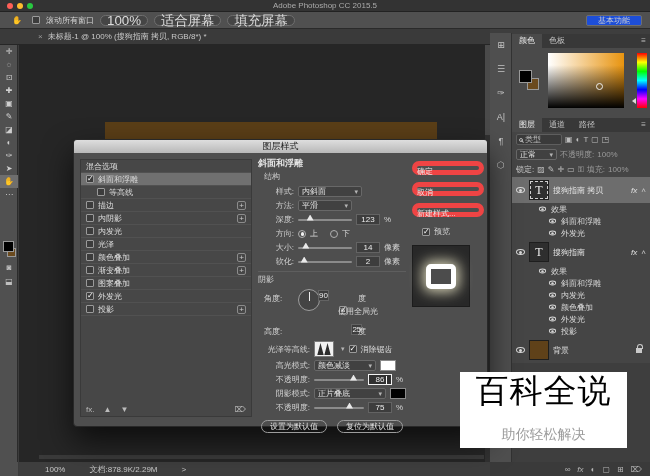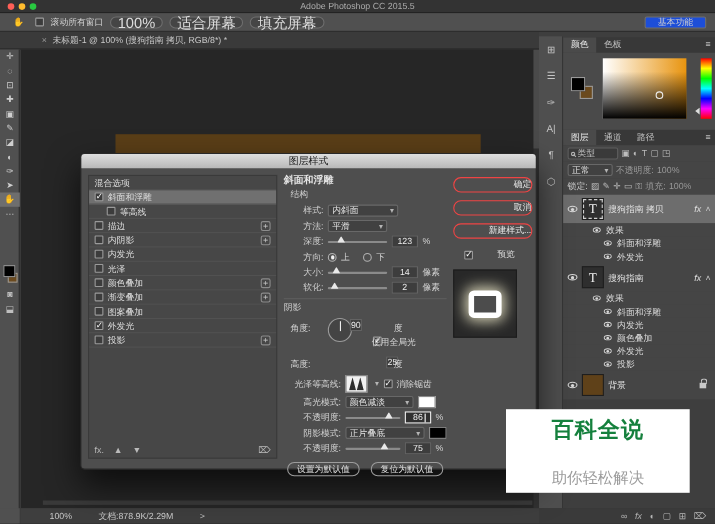--- a/index.html
+++ b/index.html
@@ -68,22 +68,22 @@
   .shade{position:relative;height:52px}
   .dial{position:absolute;left:40px;top:1px;width:22px;height:22px;border:1px solid #9c9c9c;border-radius:50%;background:#444}
   .dial::after{content:"";position:absolute;left:10px;top:2px;width:1px;height:9px;background:#ededed}
   .contour{width:20px;height:16px;background:#f1f1f1;border:1px solid #7a7a7a;position:relative;flex:none}
   .contour::after{content:"";position:absolute;inset:1px;background:#2e2e2e;clip-path:polygon(8% 100%,28% 0,48% 100%,52% 100%,72% 0,92% 100%)}
   .swatch{width:16px;height:11px;border:1px solid #8a8a8a;flex:none}
   .btm-btns{display:flex;gap:10px;justify-content:center;margin-top:6px}
   .def-btn{height:13px;border:1px solid #9c9c9c;border-radius:7px;background:transparent;color:#e2e2e2;font-size:8px;line-height:11px;padding:0 8px}
 
   .dlg-right{position:absolute;left:338px;top:21px;width:72px}
-  .pill{width:72px;height:14px;border:1px solid #ef4444;border-radius:8px;color:#e8e8e8;font-size:8px;line-height:12px;text-align:right;margin-bottom:7px;background:transparent}
-  .prev-row{display:flex;align-items:center;gap:22px;margin:2px 0 8px 10px}
+  .pill{width:72px;height:14px;border:5px solid #ef4444;border-radius:8px;color:#e8e8e8;font-size:8px;line-height:12px;text-align:left;margin-bottom:7px;background:transparent}
+  .prev-row{display:flex;align-items:center;gap:4px;margin:2px 0 8px 10px}
   .preview-box{width:58px;height:62px;background:#282828;border:1px solid #1c1c1c;display:flex;align-items:center;justify-content:center}
   .glow-sq{width:30px;height:25px;background:#4c4c4c;border:5px solid #fff;border-radius:5px;box-shadow:0 0 13px 3px rgba(255,250,215,.8)}
 
   
   #rightpanels{left:490px;top:29px;width:160px;height:433px;background:#3e3e3e}
   .icon-strip{position:absolute;left:0;top:4px;width:22px;height:429px;background:#4f4f4f;border-right:1px solid #323232}
   .strip-ico{width:22px;height:24px;line-height:24px;text-align:center;color:#c5c5c5;font-size:9px}
   .panels{position:absolute;left:22px;top:5px;width:138px;height:428px}
   .panel-tabs{height:14px;display:flex;background:#383838;font-size:8px;align-items:stretch}
   .ptab{padding:0 7px;line-height:14px;color:#c3c3c3}
@@ -120,21 +120,21 @@
   .mini-lock::before{content:"";position:absolute;top:-4px;left:1px;width:4px;height:4px;border:1px solid #c9c9c9;border-bottom:none;border-radius:3px 3px 0 0}
 
   #rp-footer{left:490px;top:462px;width:160px;height:14px;background:#3a3a3a;display:flex;align-items:center;justify-content:flex-end;gap:7px;padding:0 8px;font-size:8px;color:#b5b5b5}
 
   
   #statusbar{left:19px;top:462px;width:471px;height:14px;background:#3e3e3e;display:flex;align-items:center;gap:24px;padding-left:26px;font-size:8px;color:#c9c9c9}
   #toolcol-foot{left:0;top:462px;width:18px;height:14px;background:#505050}
 
   
   #watermark{left:460px;top:372px;width:167px;height:76px;background:#fff;z-index:50;display:flex;flex-direction:column;align-items:center;justify-content:center}
-  .wm-title{color:#15803d;font-size:20px;font-weight:bold;letter-spacing:1px;line-height:30px}
+  .wm-title{color:#000000;font-size:33px;font-weight:normal;letter-spacing:1px;line-height:30px}
   .wm-sub{color:#9b9b9b;font-size:14px;margin-top:20px}
 </style>
 </head>
 <body>
 
 <div id="titlebar" class="abs">
   <div class="lights">
     <span class="light" style="background:#ff5f57"></span>
     <span class="light" style="background:#febc2e"></span>
     <span class="light" style="background:#28c840"></span>

